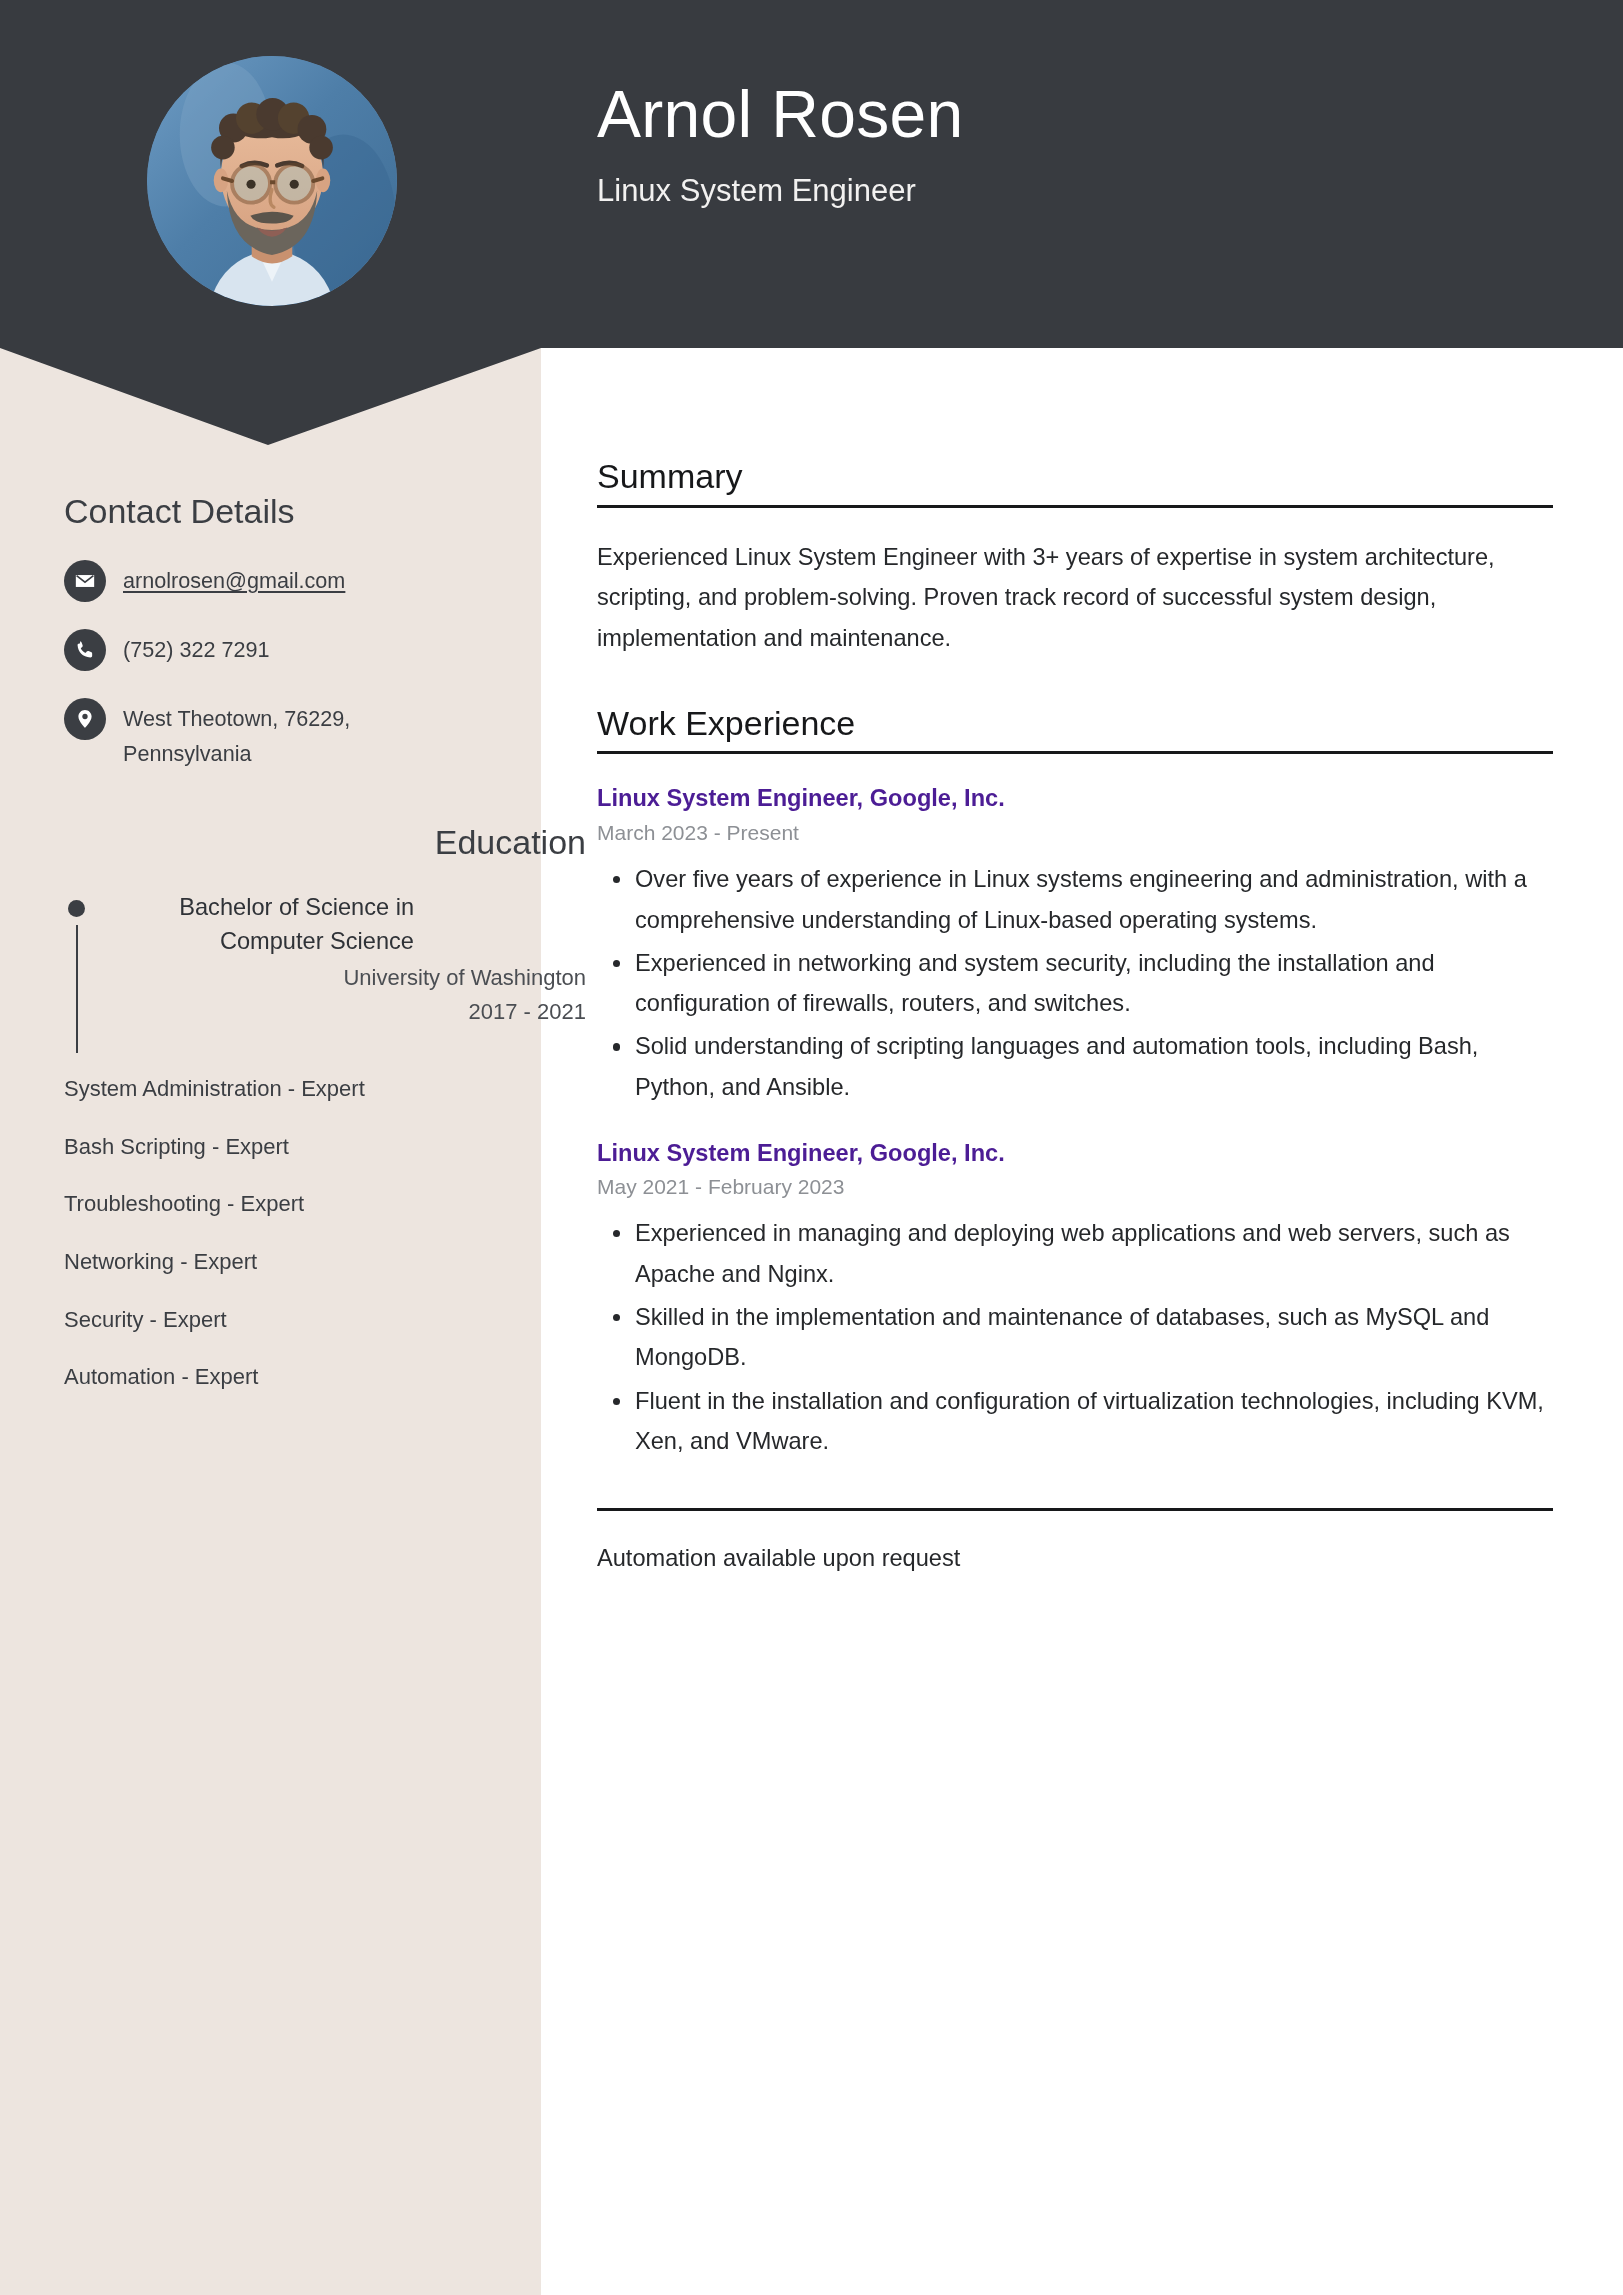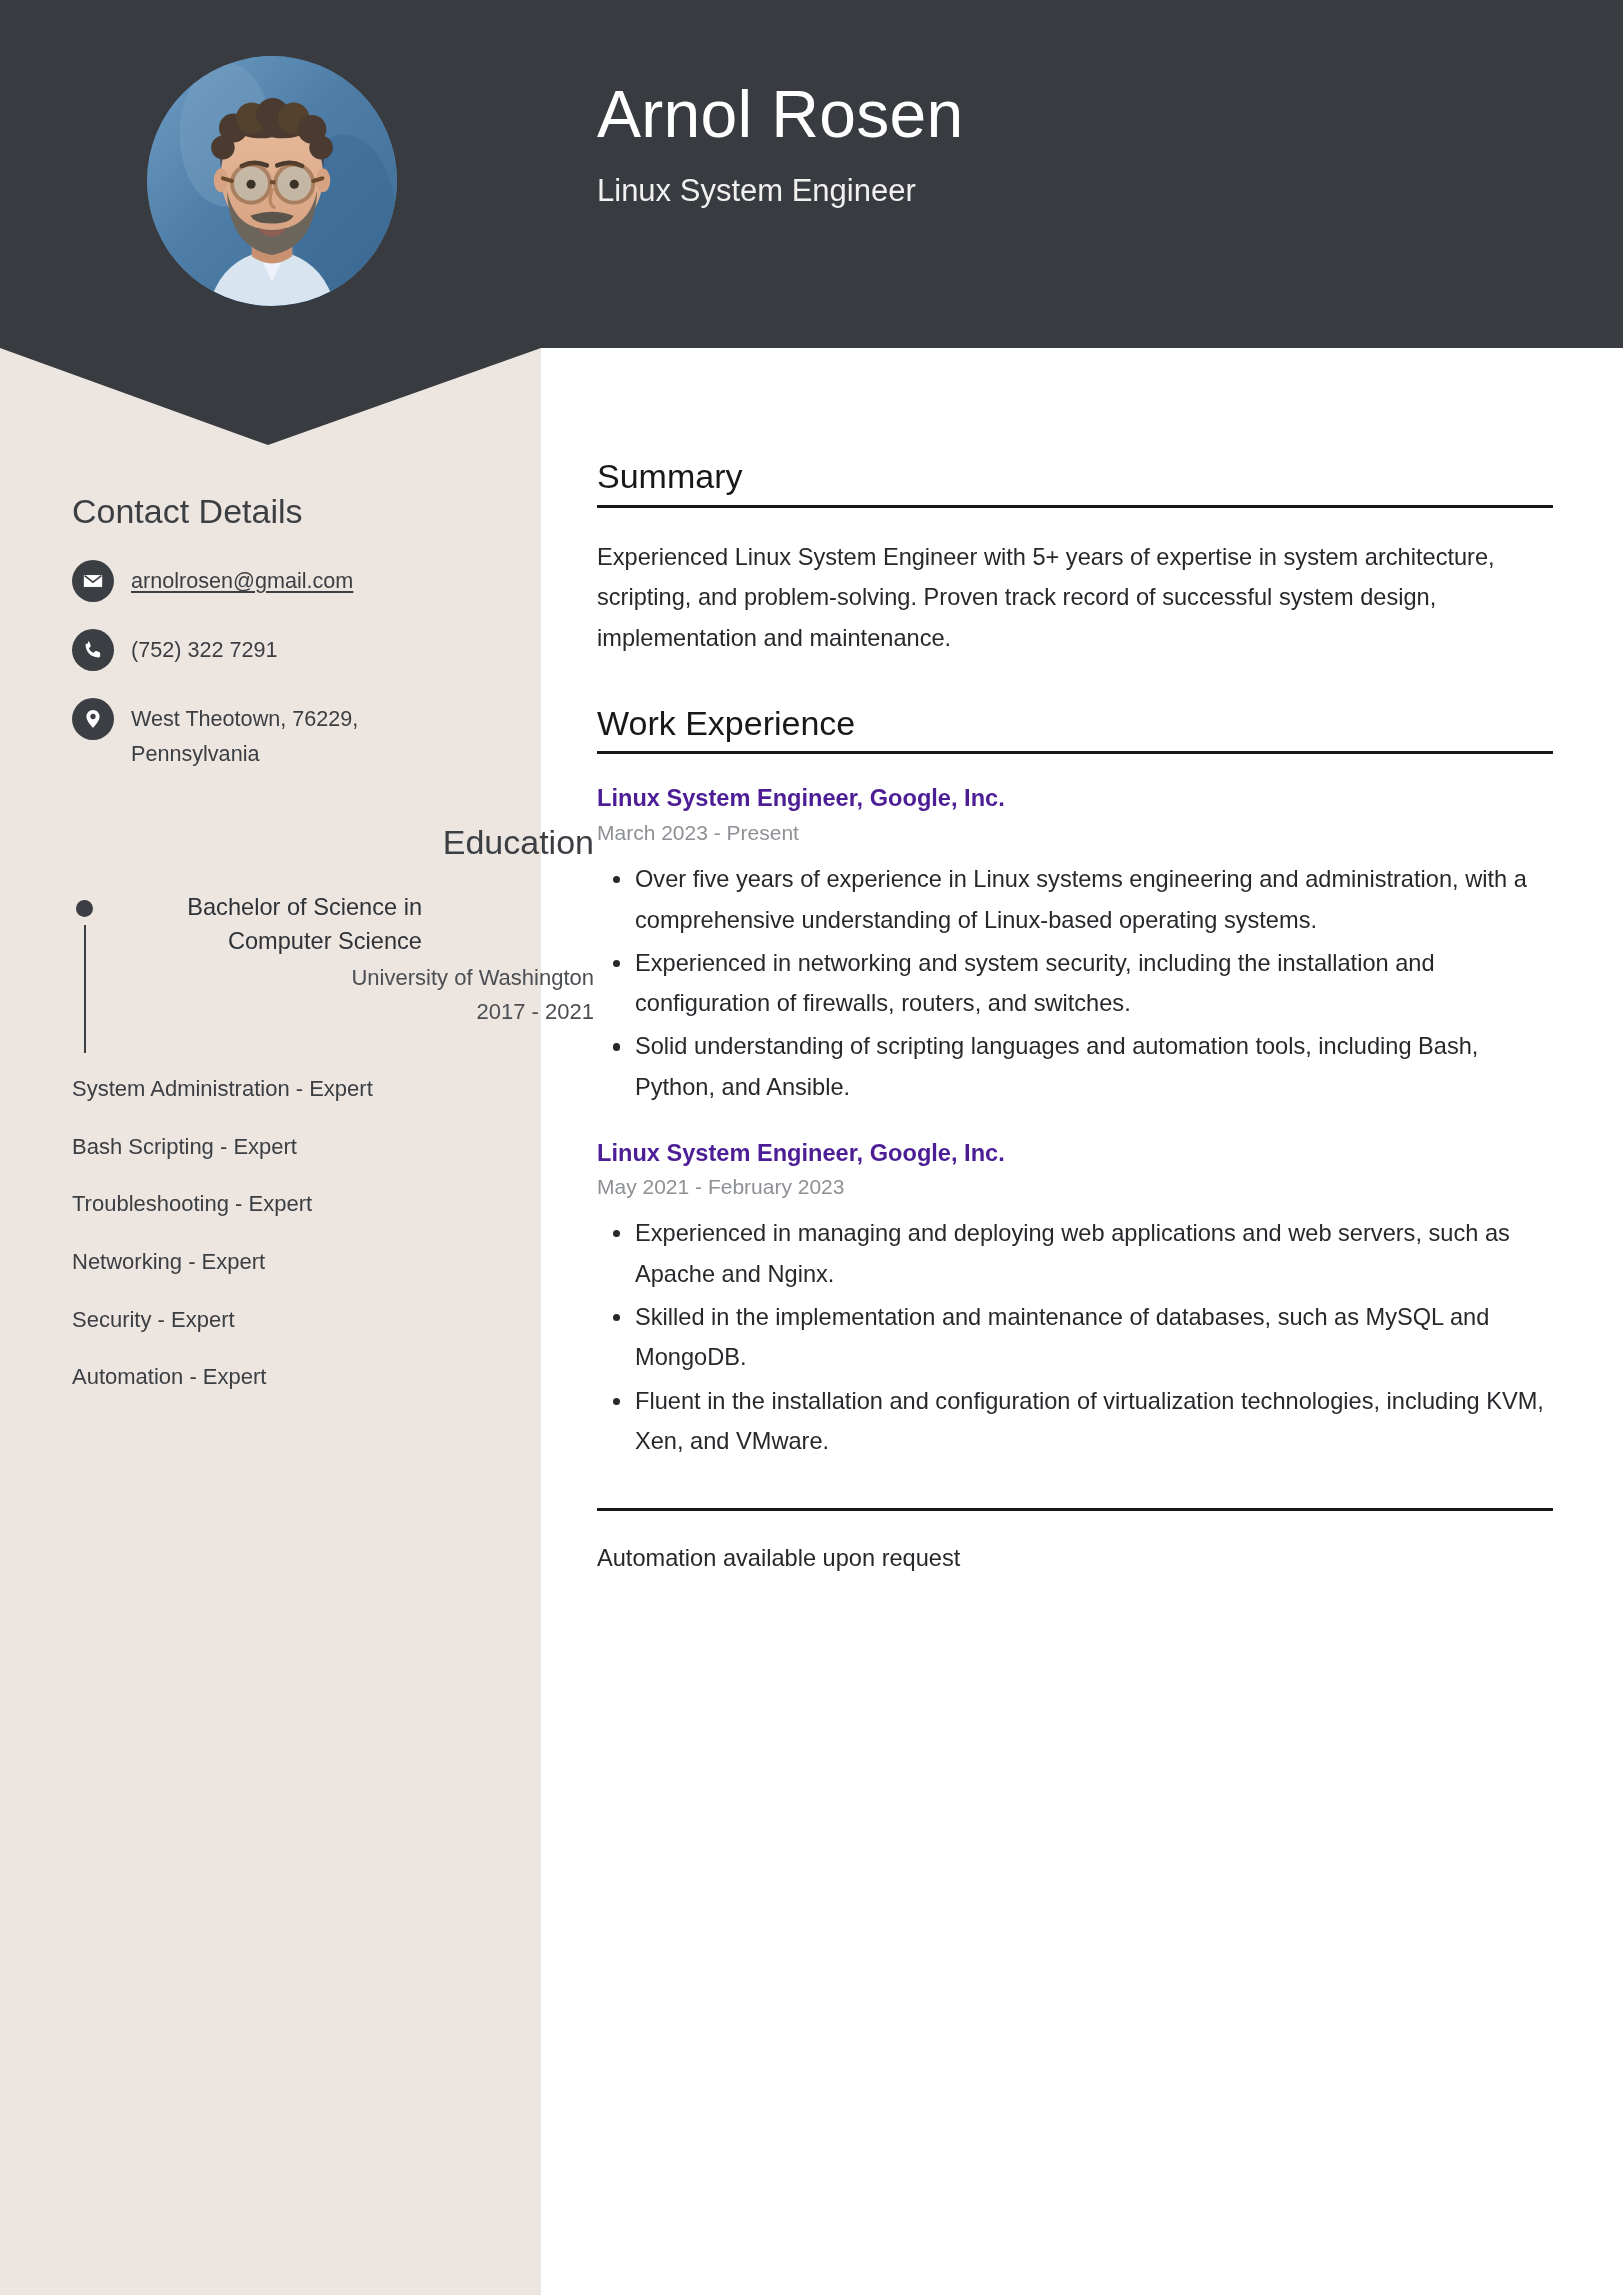--- a/index.html
+++ b/index.html
@@ -81,21 +81,21 @@
     font-size: 31px;
     font-weight: 400;
     color: #F2F1F0;
     line-height: 1.2;
     white-space: nowrap;
   }
 
   
   .sidebar {
     position: absolute;
-    left: 16px;
+    left: 8px;
     top: 458px;
     width: 633px;
     padding: 34px 55px 0 56px;
     z-index: 3;
   }
 
   .side-heading {
     font-size: 34px;
     font-weight: 400;
     color: #3B3E43;
@@ -393,21 +393,21 @@
       </div>
     </div>
 
   </div>
 
   <div class="main">
 
     <div class="section">
       <div class="section-heading">Summary</div>
       <div class="section-rule"></div>
-      <p class="summary-text">Experienced Linux System Engineer with 5+ years of expertise in system architecture, scripting, and problem-solving. Proven track record of successful system design, implementation and maintenance.</p>
+      <p class="summary-text">Experienced Linux System Engineer with 3+ years of expertise in system architecture, scripting, and problem-solving. Proven track record of successful system design, implementation and maintenance.</p>
     </div>
 
     <div class="section">
       <div class="section-heading">Work Experience</div>
       <div class="section-rule"></div>
 
       <div class="job">
         <div class="job-role">Linux System Engineer, Google, Inc.</div>
         <div class="job-dates">March 2023 - Present</div>
         <ul class="job-bullets">

